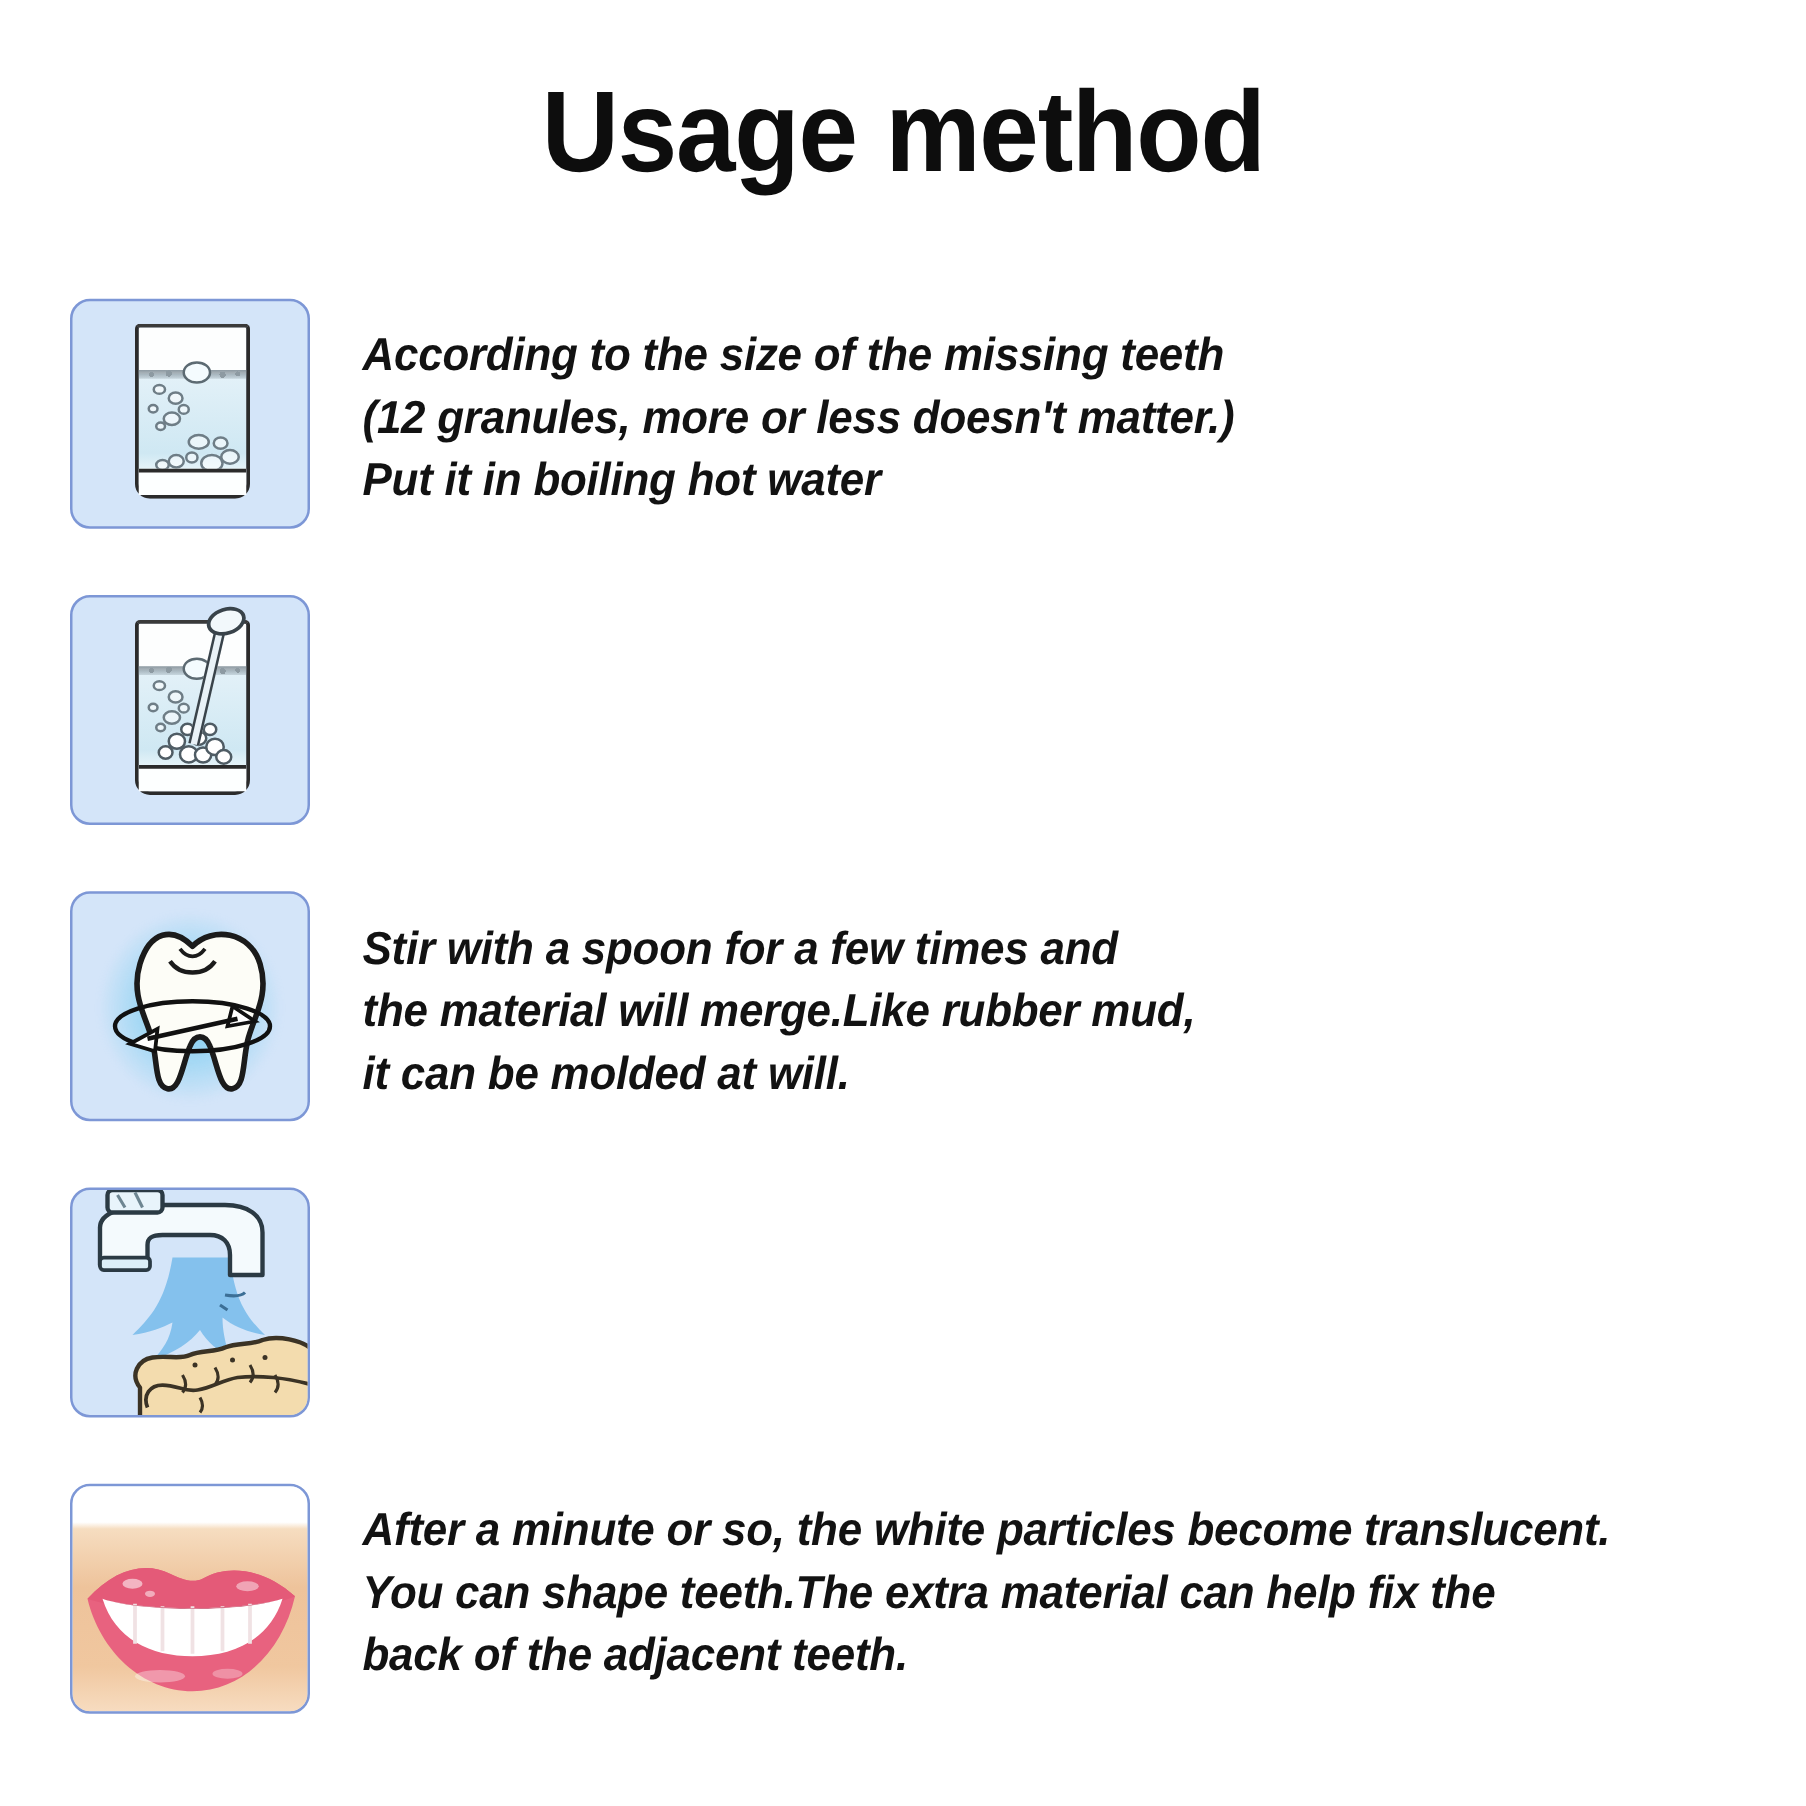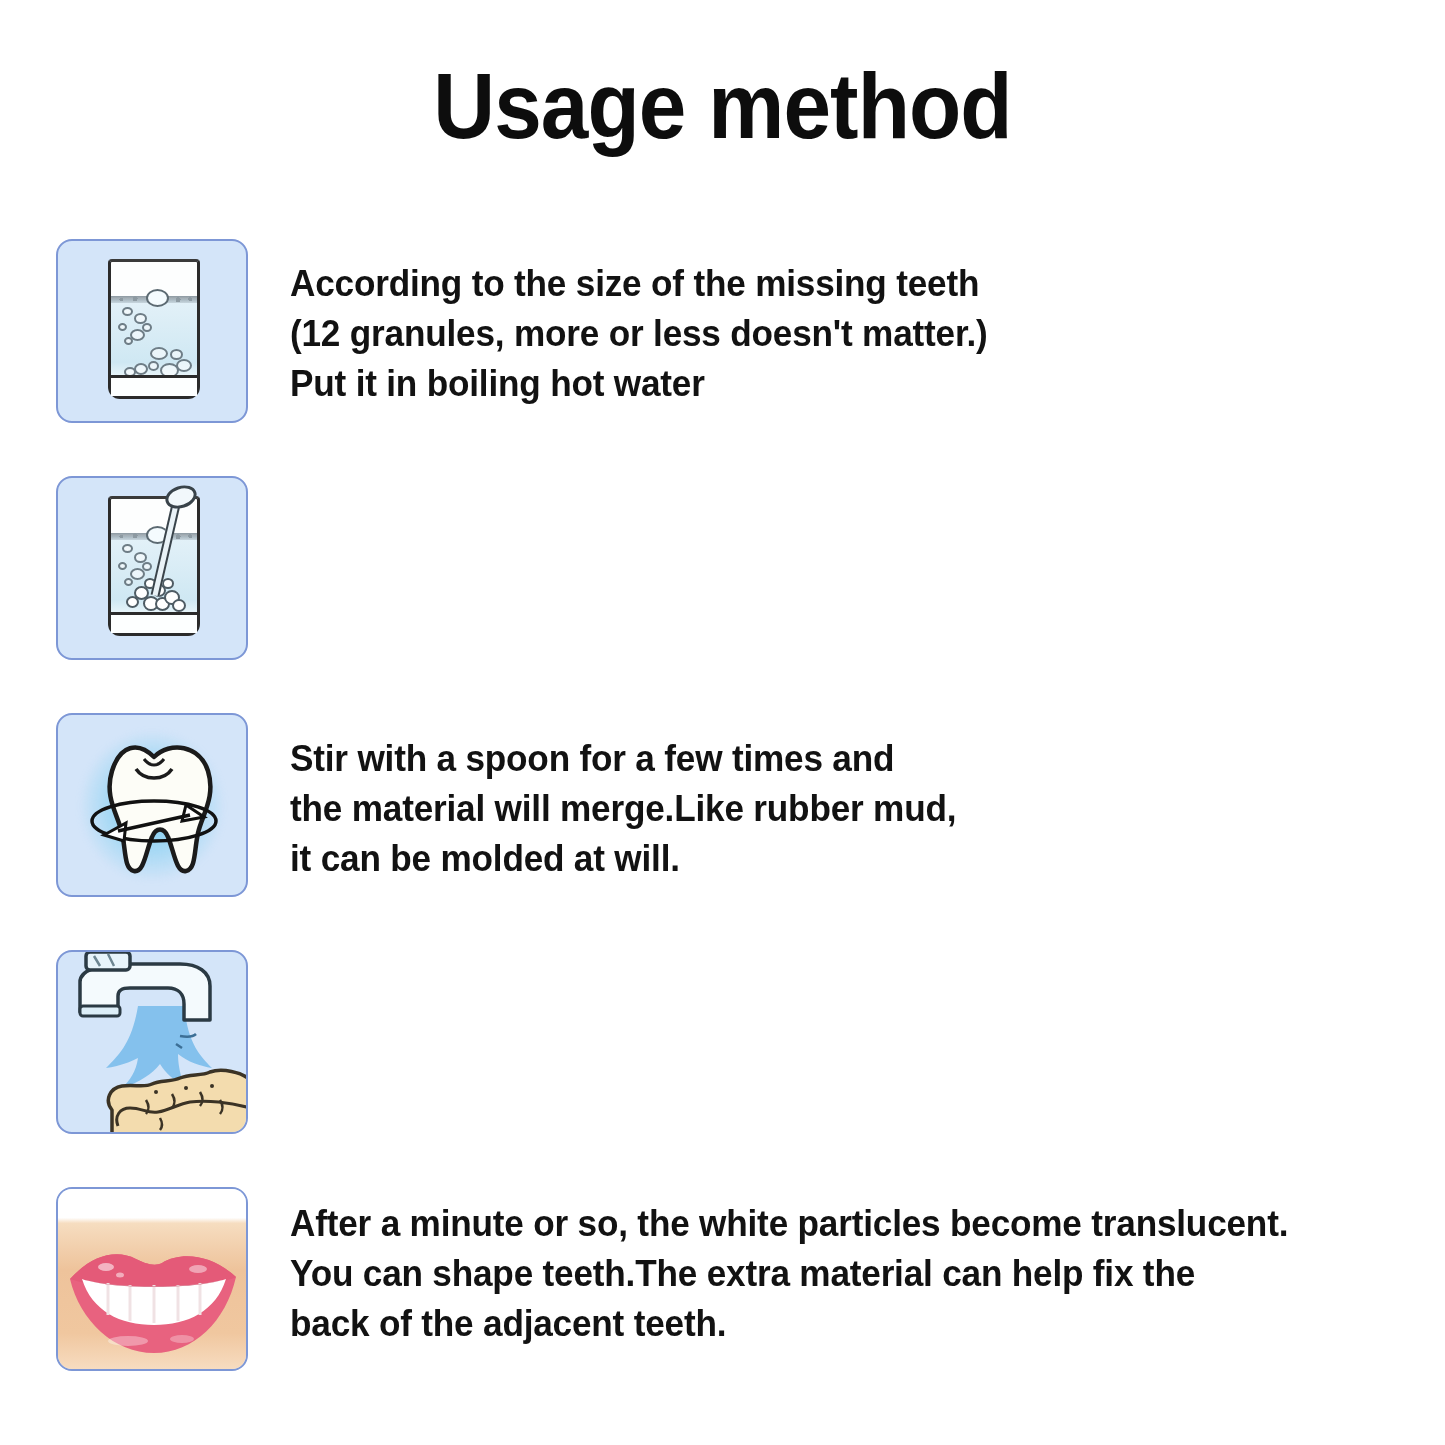--- a/index.html
+++ b/index.html
@@ -32,20 +32,21 @@
     transform-origin: center top;
     white-space: nowrap;
   }
 
   
   .steps {
     position: absolute;
     left: 0;
     top: 225px;
     width: 1377px;
+    font-style: italic;
   }
   .step {
     position: relative;
     height: 237px;
   }
   .step-icon {
     position: absolute;
     left: 56px;
     top: 14px;
     width: 192px;

